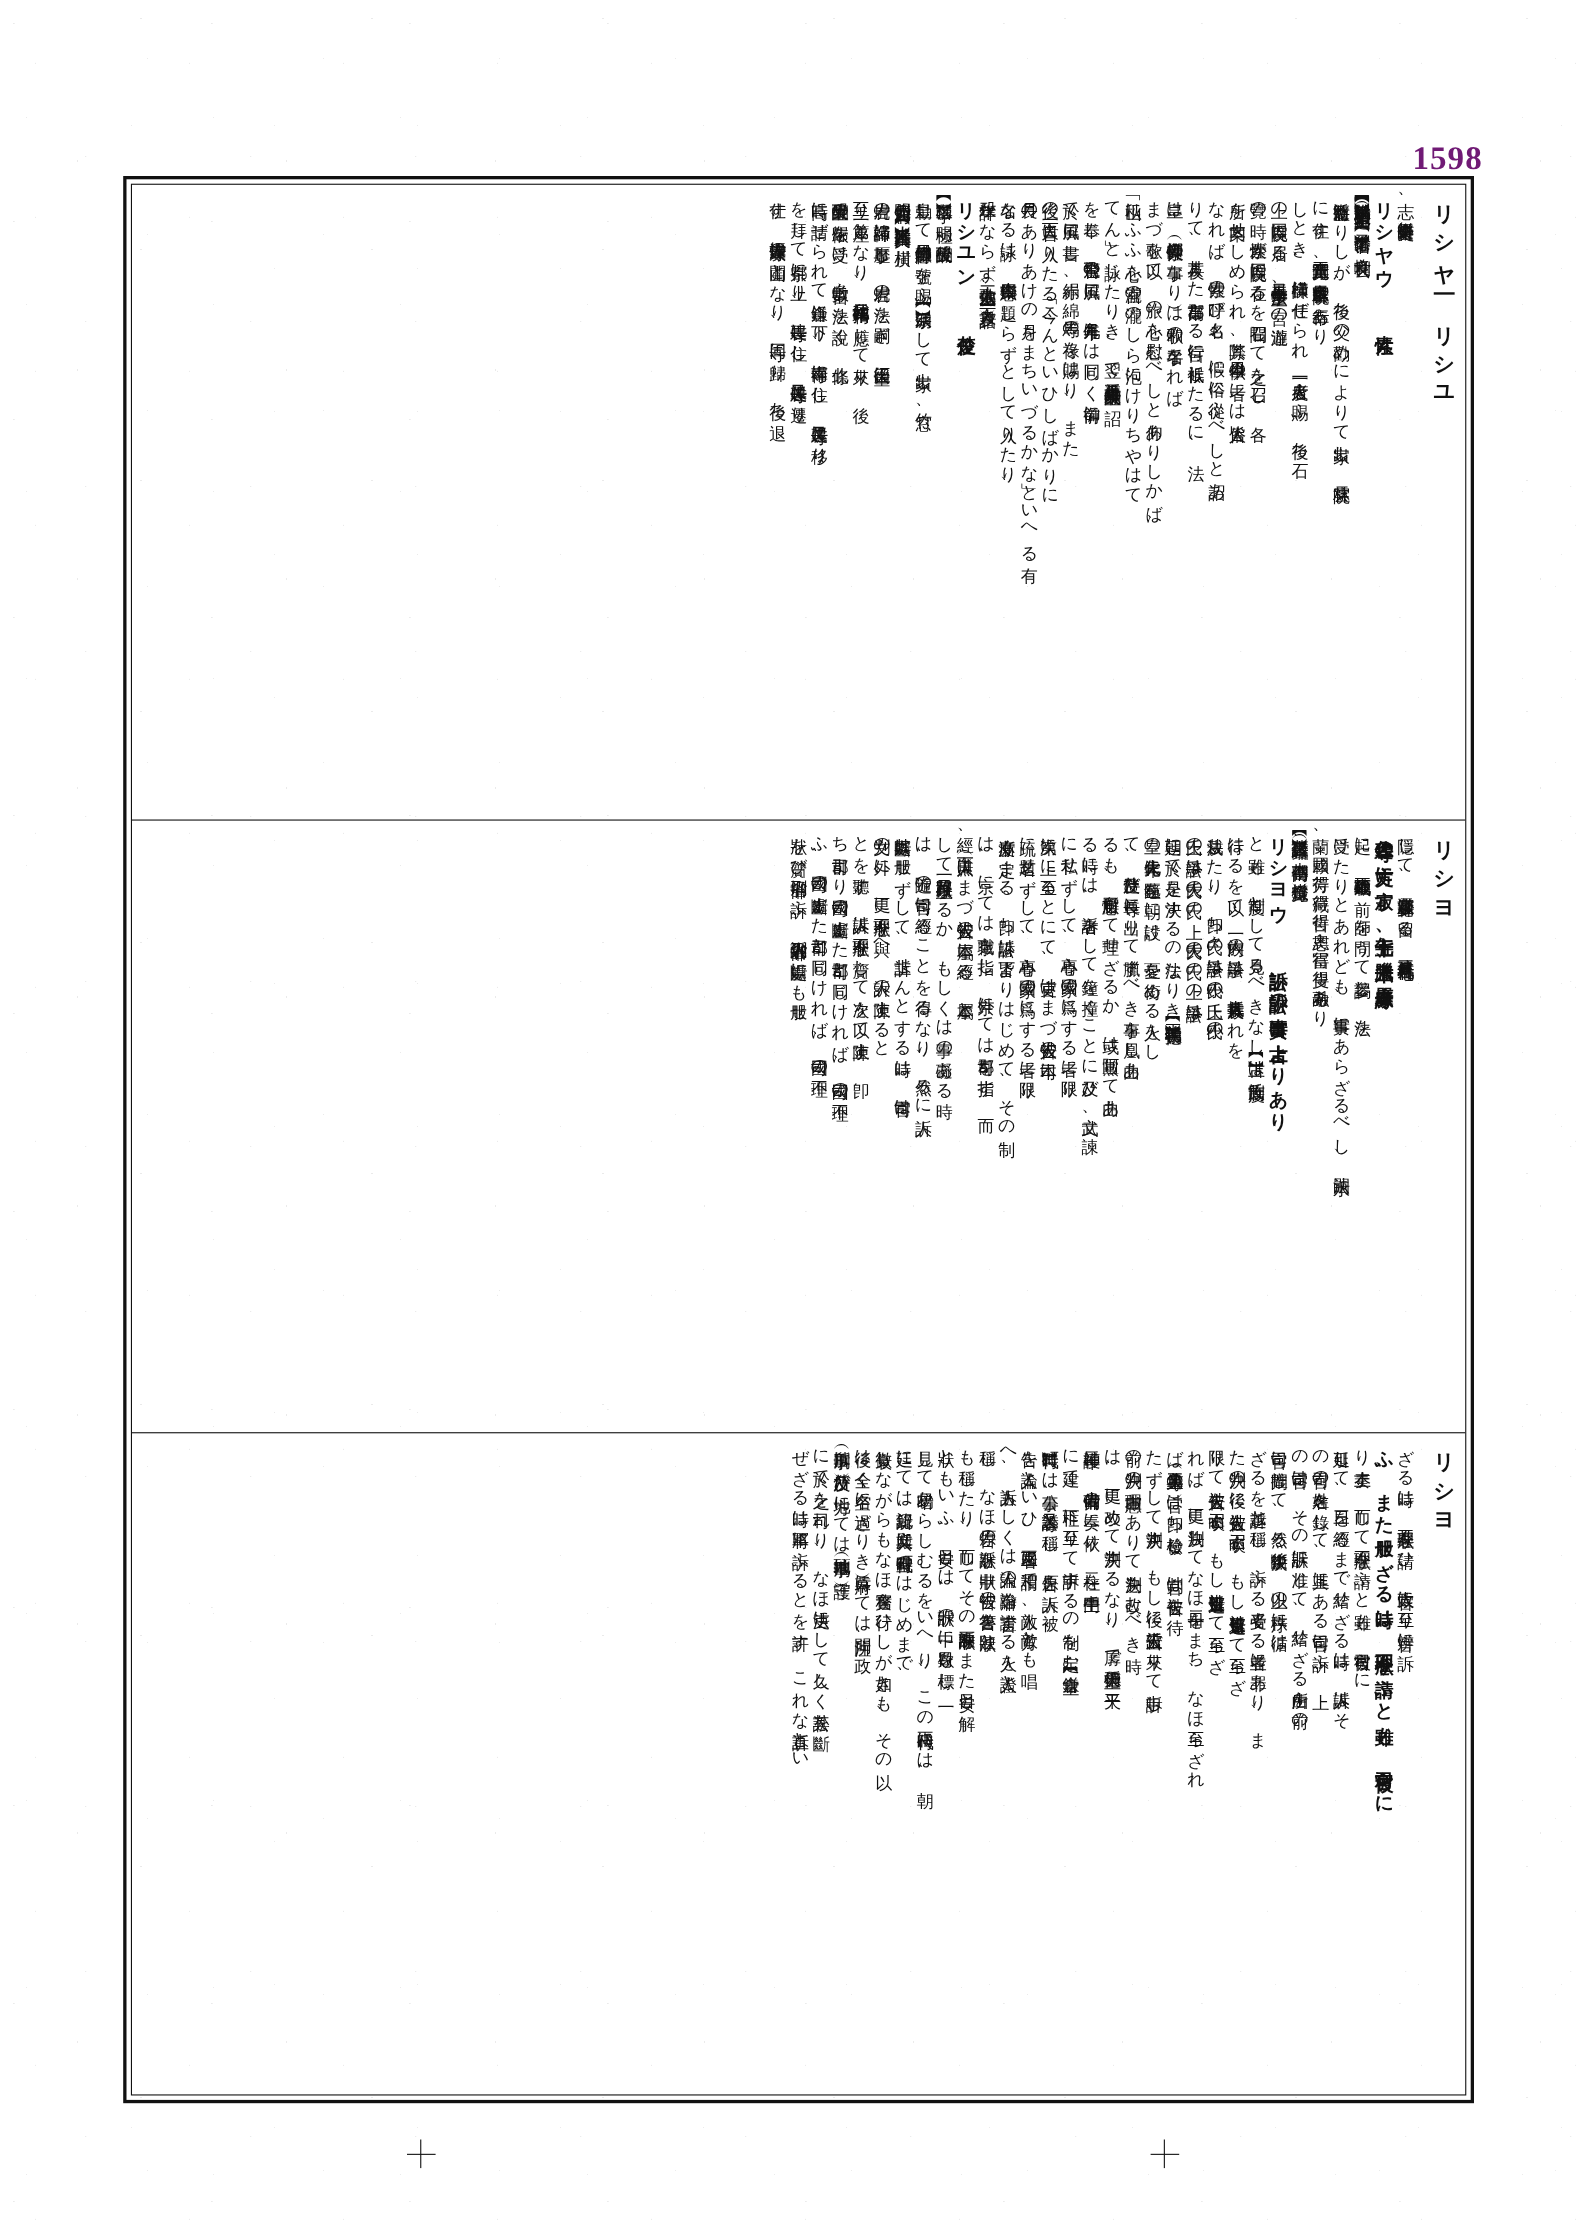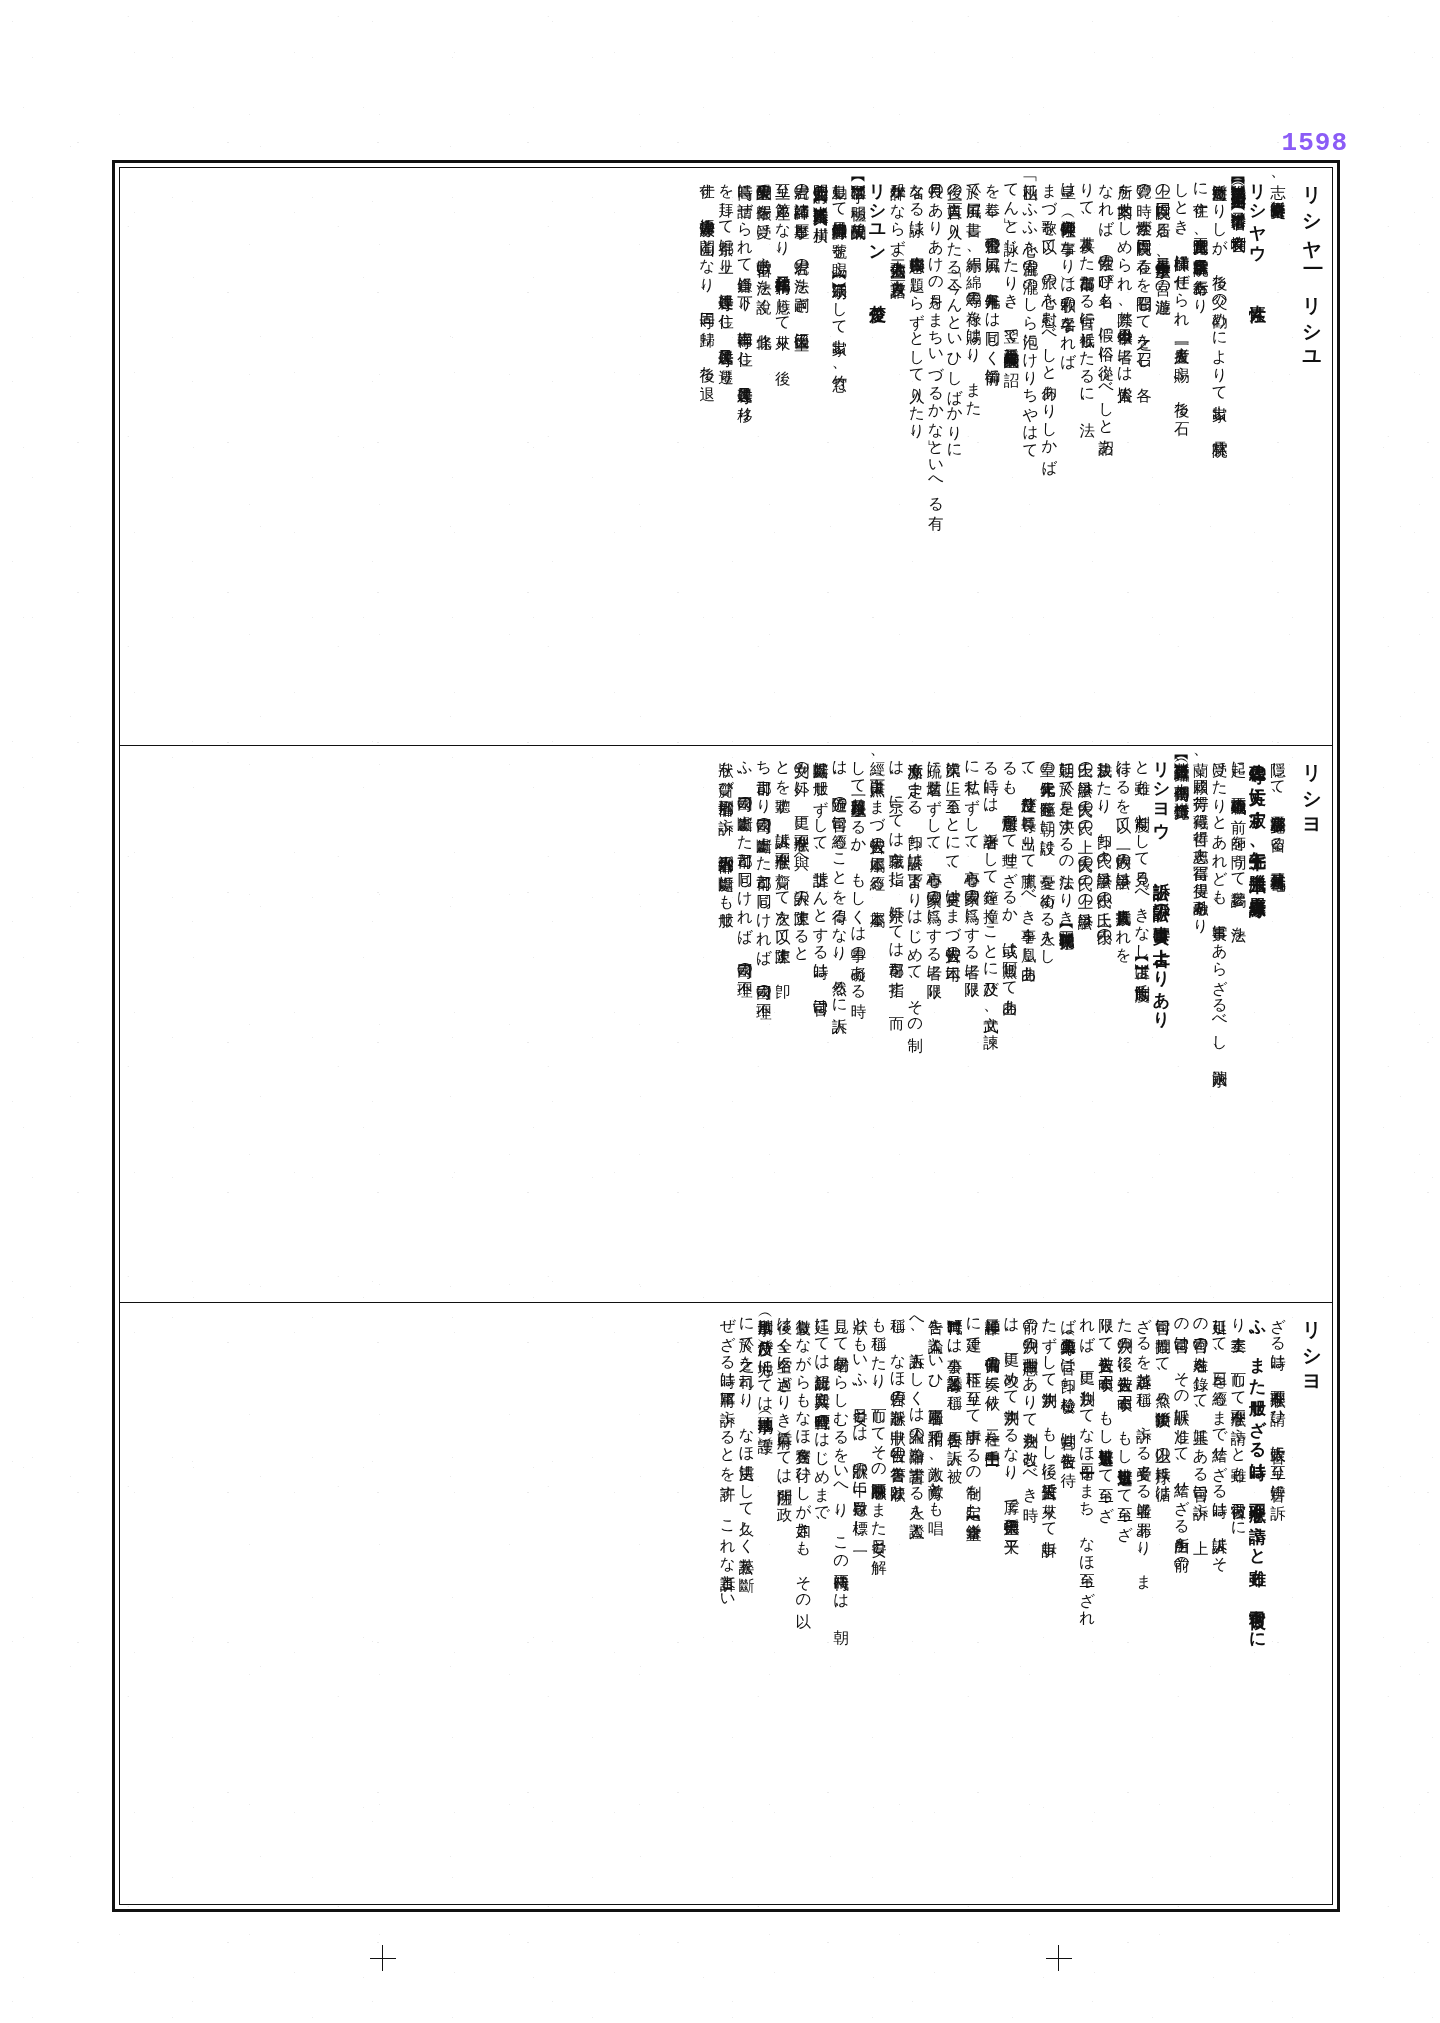--- a/index.html
+++ b/index.html
@@ -30,25 +30,25 @@
       radial-gradient(circle at 92% 88%, #999 0.5px, transparent 0.6px),
       radial-gradient(circle at 14% 63%, #999 0.5px, transparent 0.6px),
       radial-gradient(circle at 52% 95%, #999 0.6px, transparent 0.7px);
     background-size: 180px 180px, 140px 140px, 210px 210px, 160px 160px, 190px 190px, 130px 130px, 170px 170px, 150px 150px;
   }
 
   .page-number {
     position: absolute;
     top: 128px;
     right: 92px;
-    font-family: Liberation Mono, monospace;
+    font-family: Liberation Serif, serif;
     font-weight: bold;
-    font-size: 26px;
+    font-size: 30px;
     letter-spacing: 1px;
-    color: #8b5cf6;
+    color: #701a75;
   }
 
   
   .frame-outer {
     position: absolute;
     left: 112px;
     top: 160px;
     width: 1228px;
     height: 1752px;
     border: 3px solid #111;

